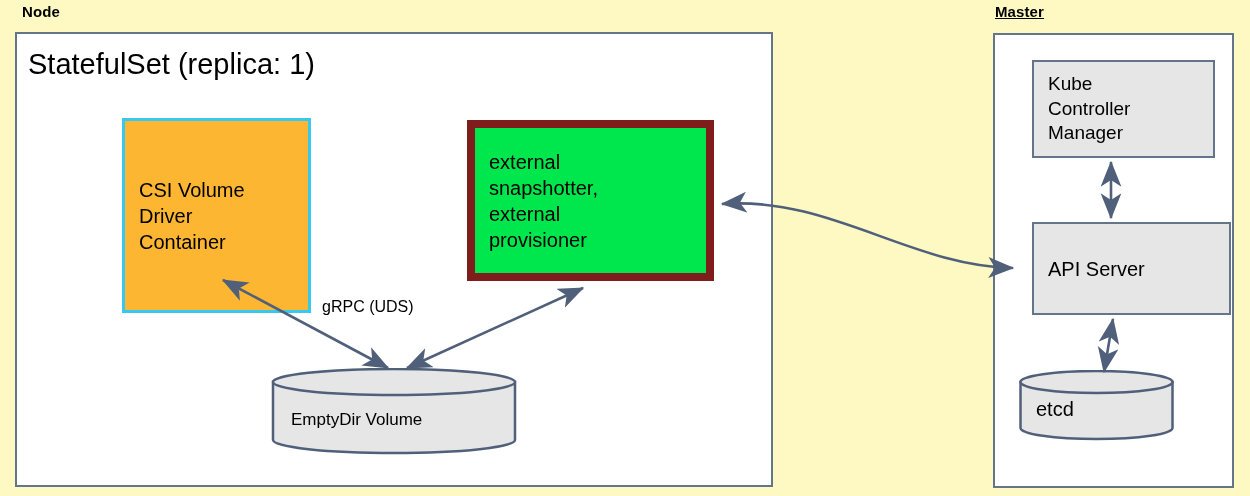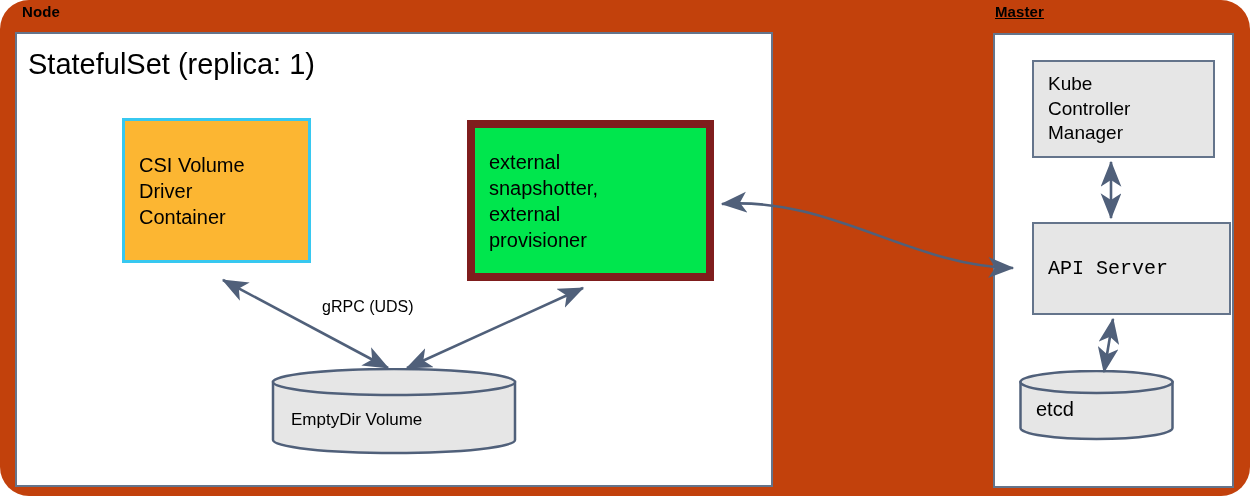--- a/index.html
+++ b/index.html
@@ -8,23 +8,22 @@
     padding: 0;
     background: #ffffff;
   }
   body {
     font-family: "Liberation Sans", "DejaVu Sans", sans-serif;
   }
   #canvas {
     position: relative;
     width: 1250px;
     height: 496px;
-    background: #c2410c;
+    background: #fef9c3;
     overflow: hidden;
-    border-radius: 29px;
   }
 
   
   .group-label {
     position: absolute;
     font-weight: bold;
     font-size: 15px;
     color: #000000;
     letter-spacing: 0.1px;
     white-space: nowrap;
@@ -104,21 +103,21 @@
 </head>
 <body>
 
 <div id="canvas">
 
   <div class="group-label" style="left:22px; top:3px;">Node</div>
   <div class="group-box" id="node-group" style="left:15px; top:32px; width:758px; height:455px;"></div>
 
   <div class="ss-title" style="left:28px; top:48px;">StatefulSet (replica: 1)</div>
 
-  <div class="node-box box-orange" style="left:122px; top:118px; width:189px; height:145px;">CSI Volume
+  <div class="node-box box-orange" style="left:122px; top:118px; width:189px; height:195px;">CSI Volume
 Driver
 Container</div>
 
   <div class="node-box box-green" style="left:467px; top:120px; width:247px; height:161px;">external
 snapshotter,
 external
 provisioner</div>
 
   <div class="cylinder" style="left:270px; top:368px; width:248px; height:88px;">
     <svg width="248" height="88" viewBox="0 0 248 88">
@@ -130,21 +129,21 @@
 
   <div class="edge-label" style="left:322px; top:290px;">gRPC (UDS)</div>
 
   <div class="group-label" style="left:995px; top:3px;text-decoration:underline;">Master</div>
   <div class="group-box" id="master-group" style="left:993px; top:33px; width:241px; height:455px;"></div>
 
   <div class="node-box box-gray" style="left:1020px; top:60px; width:183px; height:98px; font-size:19px;">Kube
 Controller
 Manager</div>
 
-  <div class="node-box box-gray" style="left:1020px; top:222px; width:199px; height:93px; font-size:20px;font-family:Liberation Mono, monospace;">API Server</div>
+  <div class="node-box box-gray" style="left:1020px; top:222px; width:199px; height:93px; font-size:20px;">API Server</div>
 
   <div class="cylinder" style="left:1018px; top:370px; width:157px; height:72px;">
     <svg width="157" height="72" viewBox="0 0 157 72">
       <path d="M2.5,12 L2.5,58 A76,11 0 0 0 154.5,58 L154.5,12 Z" fill="#e6e6e6" stroke="#50607a" stroke-width="2.5"></path>
       <ellipse cx="78.5" cy="12" rx="76" ry="11" fill="#e6e6e6" stroke="#50607a" stroke-width="2.5"></ellipse>
     </svg>
   </div>
   <div class="cyl-label" style="left:1036px; top:398px; font-size:20px;">etcd</div>
 
   <svg id="edges">

